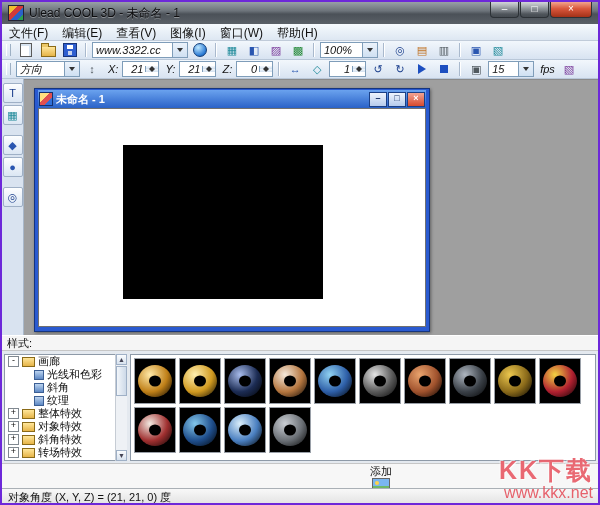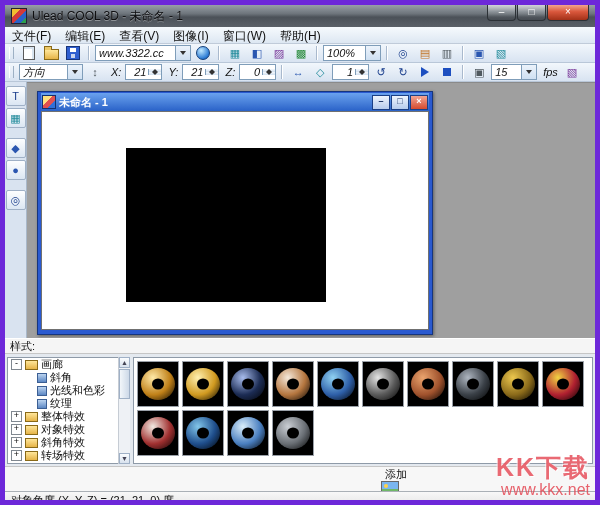--- a/index.html
+++ b/index.html
@@ -1,18 +1,18 @@
 <!DOCTYPE html>
 <html><head>
 <meta charset="utf-8">
 <style>
   html,body{margin:0;padding:0;background:#888;}
   body{font-family:"Liberation Sans","DejaVu Sans",sans-serif;font-size:12px;color:#111;}
   .window{position:relative;width:600px;height:505px;overflow:hidden;background:#dce6f2;
-          border:5px solid #6d28d9;box-shadow:inset 0 0 0 1px rgba(255,255,255,.35);box-sizing:border-box;}
+          border:2px solid #6d28d9;box-shadow:inset 0 0 0 1px rgba(255,255,255,.35);box-sizing:border-box;}
 
   
   .titlebar{position:absolute;left:0;top:0;right:0;height:22px;display:flex;align-items:center;gap:5px;
             padding:0 6px;background:linear-gradient(180deg,#98a0a7 0%,#6d747b 40%,#4b5158 55%,#5a6067 100%);box-sizing:border-box;}
   .appicon{width:14px;height:14px;border:1px solid #223;background:
       linear-gradient(135deg,#f0c030 0 30%,#d23a3a 30% 55%,#2a62c8 55% 80%,#2aa050 80%);}
   .titletext{font-size:12px;color:#0e0e10;text-shadow:0 1px 0 rgba(255,255,255,.35);}
   .winbtns{position:absolute;right:6px;top:0;display:flex;}
   .winbtn{width:27px;height:15px;border:1px solid #2c3136;border-top:none;border-radius:0 0 4px 4px;margin-left:1px;
           background:linear-gradient(rgba(255,255,255,.55),rgba(255,255,255,.15) 45%,rgba(40,45,50,.25));
@@ -104,21 +104,21 @@
   .thumb{width:42px;height:46px;background:#000;border:1px solid #9aa0a8;box-sizing:border-box;
          display:flex;align-items:center;justify-content:center;cursor:pointer;}
   .donut{width:34px;height:32px;border-radius:50%;position:relative;}
   .hole{position:absolute;left:50%;top:50%;transform:translate(-50%,-50%);width:12px;height:11px;border-radius:50%;background:#000;}
 
   
   .infobar{position:absolute;left:0;top:461px;right:0;height:25px;background:#f7f7f7;border-top:1px solid #c6c6c6;
            font-size:11px;line-height:12px;box-sizing:border-box;padding:1px 4px;}
   .infotext{display:inline-block;width:352px;vertical-align:top;}
   .addblock{position:absolute;left:368px;top:1px;display:flex;flex-direction:column;align-items:center;gap:1px;}
-  .addlabel{font-size:11px;margin-left:12px;}
+  .addlabel{font-size:11px;}
   .i-picture{width:16px;height:12px;border:1px solid #666;background:linear-gradient(#7ab6f0 0 58%,#6fb868 58%);position:relative;}
   .i-picture::before{content:"";position:absolute;left:2px;top:2px;width:4px;height:4px;border-radius:50%;background:#ffd24a;}
 
   .statusbar{position:absolute;left:0;top:486px;right:0;height:17px;background:linear-gradient(#f8f8f8,#e2e2e2);
              border-top:1px solid #aab0b6;display:flex;align-items:center;padding-left:6px;font-size:11px;box-sizing:border-box;}
 
   .watermark{position:absolute;right:5px;bottom:1px;text-align:right;z-index:60;pointer-events:none;}
   .wm1{font-size:25px;font-weight:bold;letter-spacing:2px;color:rgba(228,72,84,.82);
        text-shadow:1px 1px 0 rgba(255,255,255,.8),-1px -1px 0 rgba(255,255,255,.6);}
   .wm2{font-size:16px;color:rgba(228,72,84,.85);margin-top:-3px;}
@@ -302,26 +302,26 @@
   <div class="panelband"></div>
   <div class="tree">
       <div class="tree-row" style="padding-left: 3px;">
         <span class="expandbox">-</span>
         <span class="mini-folder"></span>
         <span class="tree-label">画廊</span>
       </div>
       <div class="tree-row" style="padding-left: 17px;">
         <span class="expandspacer"></span>
         <span class="mini-item"></span>
-        <span class="tree-label">斜角</span>
+        <span class="tree-label">光线和色彩</span>
       </div>
       <div class="tree-row" style="padding-left: 17px;">
         <span class="expandspacer"></span>
         <span class="mini-item"></span>
-        <span class="tree-label">光线和色彩</span>
+        <span class="tree-label">斜角</span>
       </div>
       <div class="tree-row" style="padding-left: 17px;">
         <span class="expandspacer"></span>
         <span class="mini-item"></span>
         <span class="tree-label">纹理</span>
       </div>
       <div class="tree-row" style="padding-left: 3px;">
         <span class="expandbox">+</span>
         <span class="mini-folder"></span>
         <span class="tree-label">整体特效</span>

